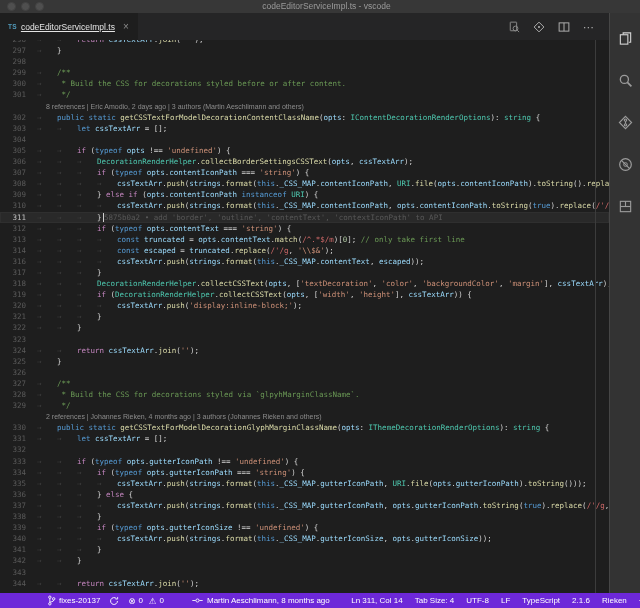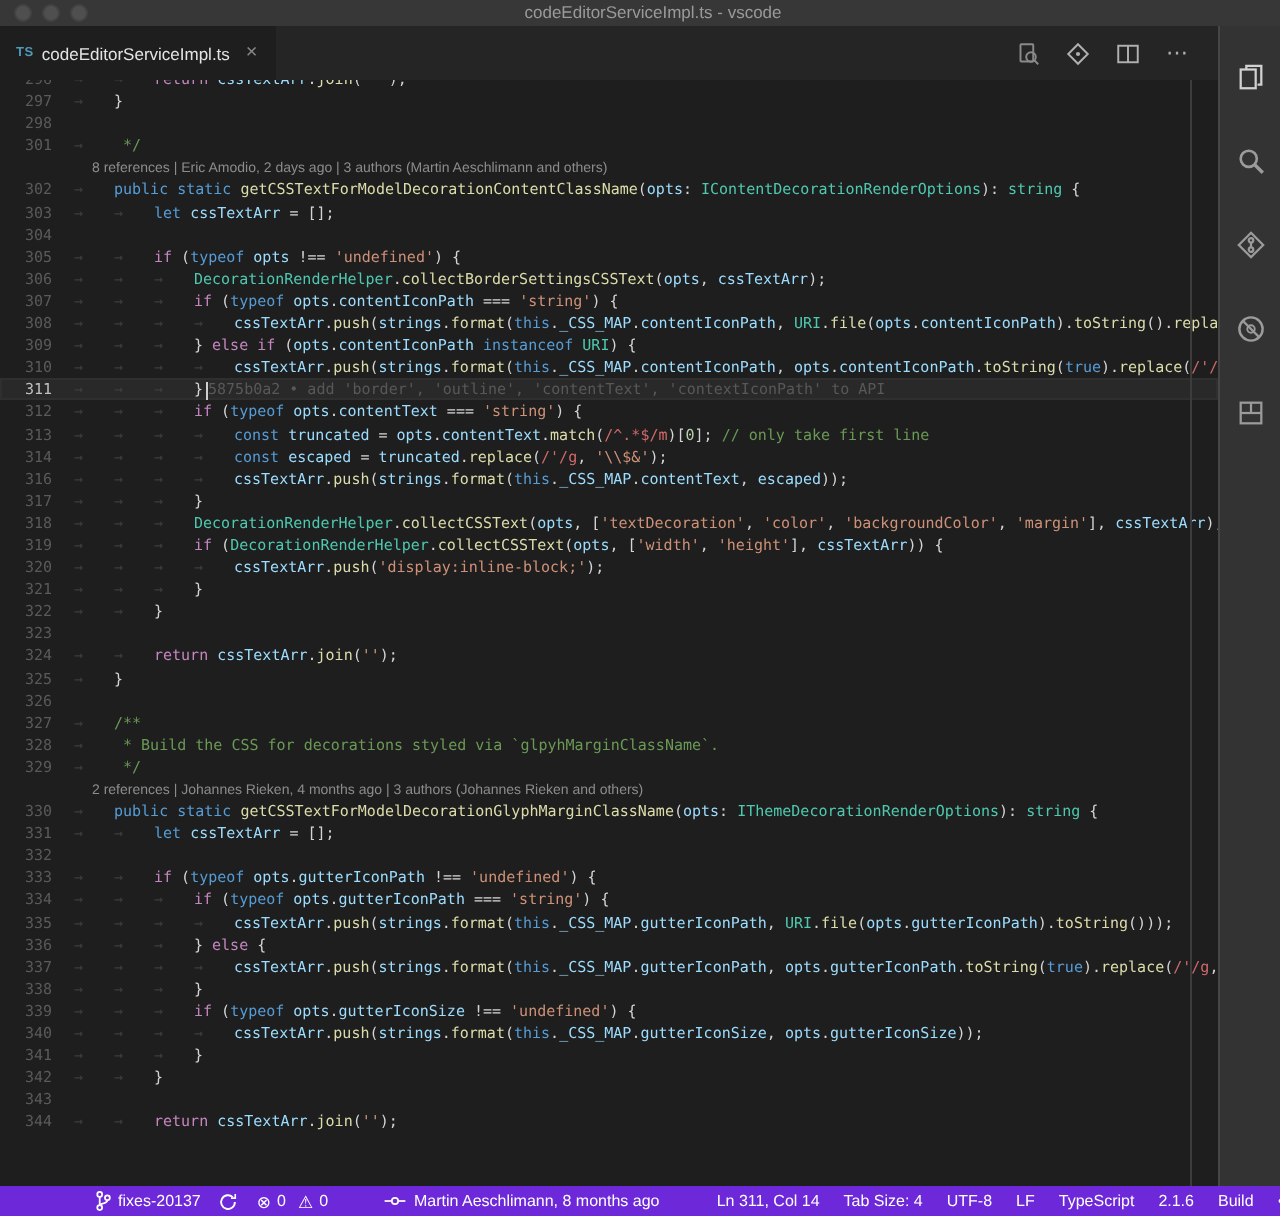--- a/index.html
+++ b/index.html
@@ -9,21 +9,21 @@
   .titlebar{position:absolute;left:0;top:0;width:640px;height:13px;background:#373737;
             display:flex;align-items:center;}
   .lights{display:flex;gap:5px;margin-left:7px;}
   .light{width:7px;height:7px;border-radius:50%;background:#4f4f4f;border:0.5px solid #434343;}
   .win-title{position:absolute;left:13px;right:0;text-align:center;font-size:8.5px;color:#9a9a9a;line-height:13px;}
   
   .tabbar{position:absolute;left:0;top:13px;width:609px;height:27px;background:#252526;display:flex;}
   .tab{height:27px;background:#1e1e1e;display:flex;align-items:center;padding:0 9px 0 8px;
        border-right:1px solid #252526;}
   .tab-lang{font-size:6.5px;font-weight:bold;color:#519aba;margin-right:4px;letter-spacing:0.3px;}
-  .tab-label{font-size:8.5px;color:#e4e4e4;}
+  .tab-label{font-size:8.5px;color:#e4e4e4;text-decoration:underline;}
   .tab-close{font-size:10px;color:#8a8a8a;margin-left:8px;line-height:10px;}
   .tab-actions{margin-left:auto;display:flex;align-items:center;gap:13px;padding-right:14px;color:#9d9d9d;}
   .tab-actions svg{display:block;}
   .dots{font-size:11px;color:#b0b0b0;letter-spacing:1px;line-height:8px;}
   
   .activitybar{position:absolute;right:0;top:13px;width:31px;bottom:15px;background:#333333;
                border-left:1px solid #464646;display:flex;flex-direction:column;align-items:center;padding-top:4px;box-sizing:border-box;}
   .act-item{width:31px;height:42px;display:flex;align-items:center;justify-content:center;color:#9b9b9b;}
   .act-item.active{color:#d2d2d2;}
   
@@ -132,20 +132,22 @@
           <line x1="8" y1="2.5" x2="8" y2="8"></line>
       </svg>
     </div>
   </div>
 
   <div class="editor">
     <div class="lines">
         <div class="code-line"><span class="gutter">296</span><span class="code"><span class="tabch">→</span><span class="tabch">→</span><span class="tk-ctrl">return</span><span class="tk-pl"> </span><span class="tk-var">cssTextArr</span><span class="tk-pl">.</span><span class="tk-fn">join</span><span class="tk-pl">(</span><span class="tk-str">' '</span><span class="tk-pl">);</span></span></div>
         <div class="code-line"><span class="gutter">297</span><span class="code"><span class="tabch">→</span><span class="tk-pl">}</span></span></div>
         <div class="code-line"><span class="gutter">298</span><span class="code"></span></div>
+        <div class="code-line"><span class="gutter">299</span><span class="code"><span class="tabch">→</span><span class="tk-cmt">/**</span></span></div>
+        <div class="code-line"><span class="gutter">300</span><span class="code"><span class="tabch">→</span><span class="tk-cmt"> * Build the CSS for decorations styled before or after content.</span></span></div>
         <div class="code-line"><span class="gutter">301</span><span class="code"><span class="tabch">→</span><span class="tk-cmt"> */</span></span></div>
         <div class="codelens-row"><span class="gutter" style="display: inline-block; width: 26px;"></span><span class="code"><span class="tabch"></span><span class="cl-text">8 references | Eric Amodio, 2 days ago | 3 authors (Martin Aeschlimann and others)</span></span></div>
         <div class="code-line"><span class="gutter">302</span><span class="code"><span class="tabch">→</span><span class="tk-kw">public</span><span class="tk-pl"> </span><span class="tk-kw">static</span><span class="tk-pl"> </span><span class="tk-fn">getCSSTextForModelDecorationContentClassName</span><span class="tk-pl">(</span><span class="tk-var">opts</span><span class="tk-pl">: </span><span class="tk-type">IContentDecorationRenderOptions</span><span class="tk-pl">): </span><span class="tk-type">string</span><span class="tk-pl"> {</span></span></div>
         <div class="code-line"><span class="gutter">303</span><span class="code"><span class="tabch">→</span><span class="tabch">→</span><span class="tk-kw">let</span><span class="tk-pl"> </span><span class="tk-var">cssTextArr</span><span class="tk-pl"> = [];</span></span></div>
         <div class="code-line"><span class="gutter">304</span><span class="code"></span></div>
         <div class="code-line"><span class="gutter">305</span><span class="code"><span class="tabch">→</span><span class="tabch">→</span><span class="tk-ctrl">if</span><span class="tk-pl"> (</span><span class="tk-kw">typeof</span><span class="tk-pl"> </span><span class="tk-var">opts</span><span class="tk-pl"> !== </span><span class="tk-str">'undefined'</span><span class="tk-pl">) {</span></span></div>
         <div class="code-line"><span class="gutter">306</span><span class="code"><span class="tabch">→</span><span class="tabch">→</span><span class="tabch">→</span><span class="tk-type">DecorationRenderHelper</span><span class="tk-pl">.</span><span class="tk-fn">collectBorderSettingsCSSText</span><span class="tk-pl">(</span><span class="tk-var">opts</span><span class="tk-pl">, </span><span class="tk-var">cssTextArr</span><span class="tk-pl">);</span></span></div>
         <div class="code-line"><span class="gutter">307</span><span class="code"><span class="tabch">→</span><span class="tabch">→</span><span class="tabch">→</span><span class="tk-ctrl">if</span><span class="tk-pl"> (</span><span class="tk-kw">typeof</span><span class="tk-pl"> </span><span class="tk-var">opts</span><span class="tk-pl">.</span><span class="tk-var">contentIconPath</span><span class="tk-pl"> === </span><span class="tk-str">'string'</span><span class="tk-pl">) {</span></span></div>
         <div class="code-line"><span class="gutter">308</span><span class="code"><span class="tabch">→</span><span class="tabch">→</span><span class="tabch">→</span><span class="tabch">→</span><span class="tk-var">cssTextArr</span><span class="tk-pl">.</span><span class="tk-fn">push</span><span class="tk-pl">(</span><span class="tk-var">strings</span><span class="tk-pl">.</span><span class="tk-fn">format</span><span class="tk-pl">(</span><span class="tk-kw">this</span><span class="tk-pl">.</span><span class="tk-var">_CSS_MAP</span><span class="tk-pl">.</span><span class="tk-var">contentIconPath</span><span class="tk-pl">, </span><span class="tk-type">URI</span><span class="tk-pl">.</span><span class="tk-fn">file</span><span class="tk-pl">(</span><span class="tk-var">opts</span><span class="tk-pl">.</span><span class="tk-var">contentIconPath</span><span class="tk-pl">).</span><span class="tk-fn">toString</span><span class="tk-pl">().</span><span class="tk-fn">replace</span></span></div>
         <div class="code-line"><span class="gutter">309</span><span class="code"><span class="tabch">→</span><span class="tabch">→</span><span class="tabch">→</span><span class="tk-pl">} </span><span class="tk-ctrl">else</span><span class="tk-pl"> </span><span class="tk-ctrl">if</span><span class="tk-pl"> (</span><span class="tk-var">opts</span><span class="tk-pl">.</span><span class="tk-var">contentIconPath</span><span class="tk-pl"> </span><span class="tk-kw">instanceof</span><span class="tk-pl"> </span><span class="tk-type">URI</span><span class="tk-pl">) {</span></span></div>
@@ -220,21 +222,21 @@
       </svg>
       <span>Martin Aeschlimann, 8 months ago</span>
     </div>
     <div class="sb-right">
       <span class="sb-item">Ln 311, Col 14</span>
       <span class="sb-item">Tab Size: 4</span>
       <span class="sb-item">UTF-8</span>
       <span class="sb-item">LF</span>
       <span class="sb-item">TypeScript</span>
       <span class="sb-item">2.1.6</span>
-      <span class="sb-item">Build</span>
+      <span class="sb-item">Rieken</span>
       <span class="sb-item">
         <svg width="11" height="9" viewBox="0 0 16 12" fill="none" stroke="#fff" stroke-width="1.2">
           <path d="M1 6 C3.5 1.8 12.5 1.8 15 6 C12.5 10.2 3.5 10.2 1 6 Z"></path>
             <circle cx="8" cy="6" r="1.8" fill="#fff" stroke="none"></circle>
         </svg>
       </span>
       <span class="sb-item glyph" style="font-size:10px;">☺</span>
     </div>
   </div>
 

